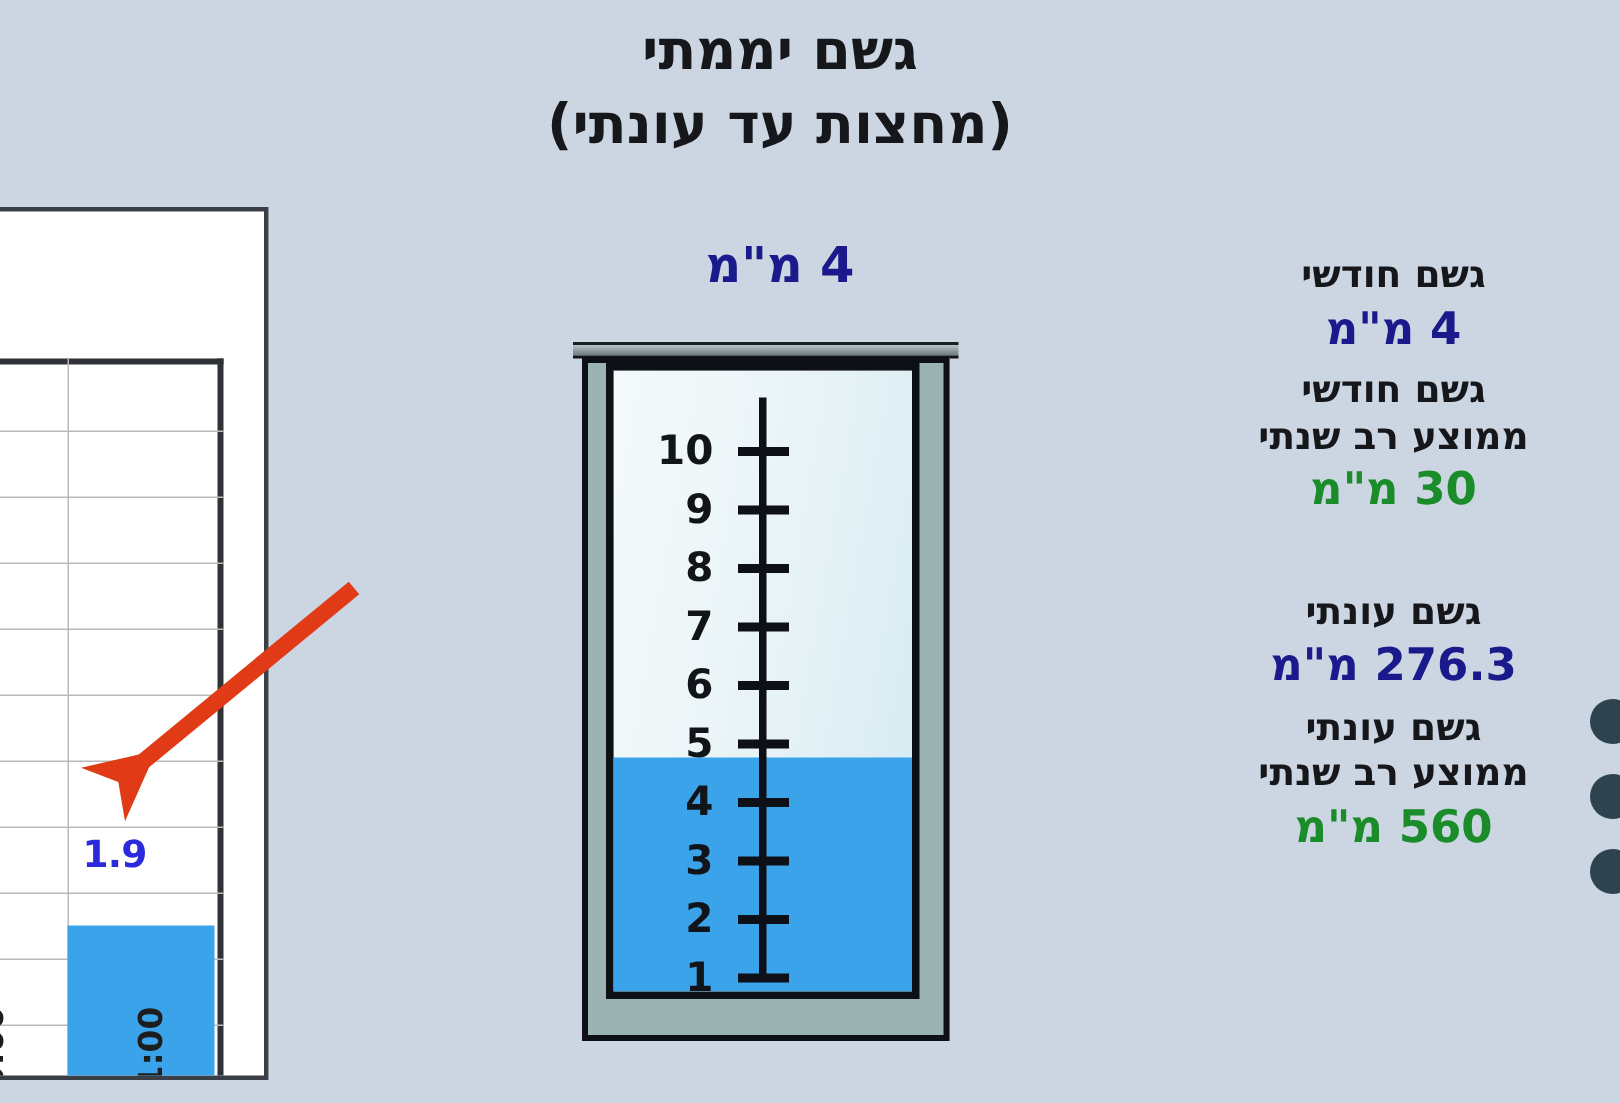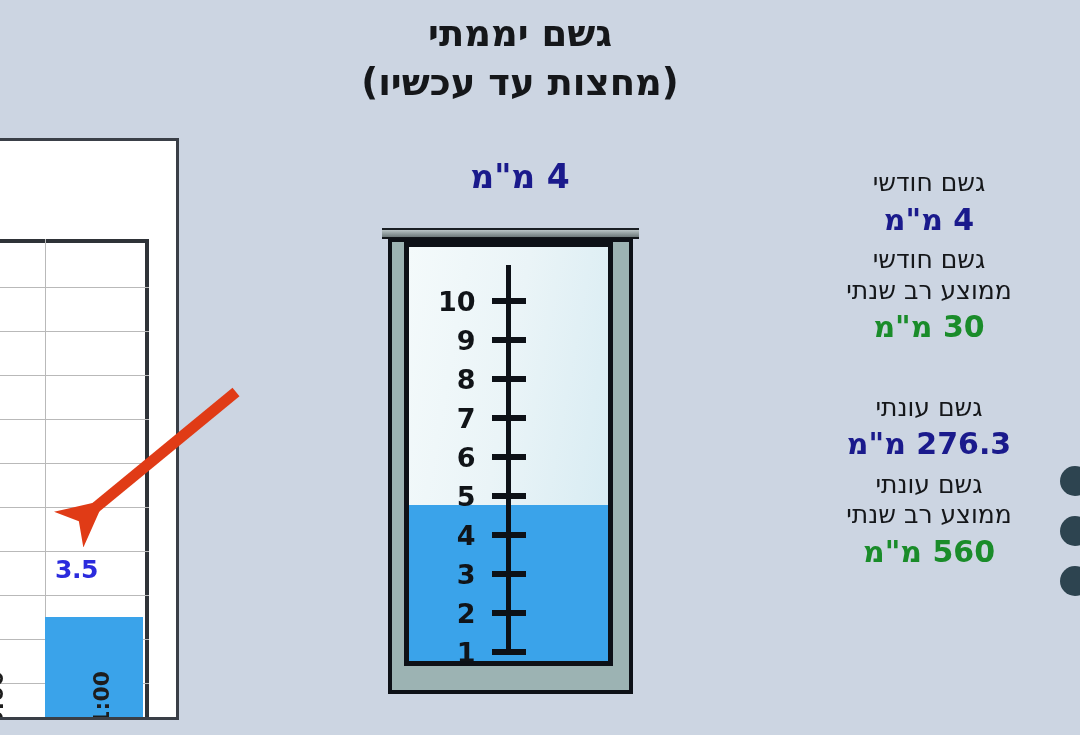--- a/index.html
+++ b/index.html
@@ -85,21 +85,21 @@
   }
   .gauge-num{
     position:absolute;right:55%;margin-right:23px;
     color:#111418;font-size:27px;font-weight:bold;line-height:1;
     transform:translateY(-50%);direction:ltr;
   }
 
   
   #stats-col{position:absolute;right:36px;top:168px;width:230px;text-align:center;}
   .stat-block{margin-bottom:4px;}
-  .stat-label{color:#15171a;font-size:25px;font-weight:normal;line-height:1.22;}
+  .stat-label{color:#15171a;font-size:25px;font-weight:bold;line-height:1.22;}
   .stat-value{font-size:30px;font-weight:bold;line-height:1.42;}
   .v-blue{color:#1a1a8c;}
   .v-green{color:#1a8c2a;}
   .spacer-gap{height:40px;}
 
   
   #edge-dots{position:absolute;right:-10px;top:466px;width:40px;}
   .edge-dot{
     width:30px;height:30px;border-radius:50%;background:#2d4450;margin-bottom:20px;
   }
@@ -120,41 +120,41 @@
       <div class="gridline" style="top:224px"></div>
       <div class="gridline" style="top:268px"></div>
       <div class="gridline" style="top:312px"></div>
       <div class="gridline" style="top:356px"></div>
       <div class="gridline" style="top:400px"></div>
       <div class="gridline" style="top:444px"></div>
 
       <div class="vgridline" style="left:146px"></div>
 
       <div class="bar" style="left:146px;width:98px;bottom:4px;height:138px;"></div>
-      <div class="bar-label" style="left:156px;top:316px;">3.5</div>
+      <div class="bar-label" style="left:156px;top:316px;">1.9</div>
 
       <div class="xtick-label" style="left:84px;top:502px;">10:00</div>
       <div class="xtick-label" style="left:190px;top:502px;">11:00</div>
     </div>
   </div>
 
   <svg id="arrow-annotation" viewBox="0 0 300 735" xmlns="http://www.w3.org/2000/svg">
     <defs>
       <marker id="arrowhead" markerWidth="4.2" markerHeight="4.2" refX="1.1" refY="2.1" orient="auto">
         <path d="M 4.2 0 L 0 2.1 L 4.2 4.2 L 3.0 2.1 Z" fill="#e03b16"></path>
       </marker>
     </defs>
     <line x1="236" y1="392" x2="95" y2="508" stroke="#e03b16" stroke-width="11" stroke-linecap="butt" marker-end="url(#arrowhead)"></line>
   </svg>
 
   <div id="center-col">
 
     <div id="headline">
       <span>גשם יממתי</span>
-      <span class="l2">(מחצות עד עכשיו)</span>
+      <span class="l2">(מחצות עד עונתי)</span>
     </div>
 
     <div id="daily-amount">4 מ"מ</div>
 
     <div id="rain-gauge">
       <div class="gauge-rim"></div>
       <div class="gauge-body">
         <div class="gauge-inner">
 
           <div class="gauge-water" style="height:37.6%"></div>

